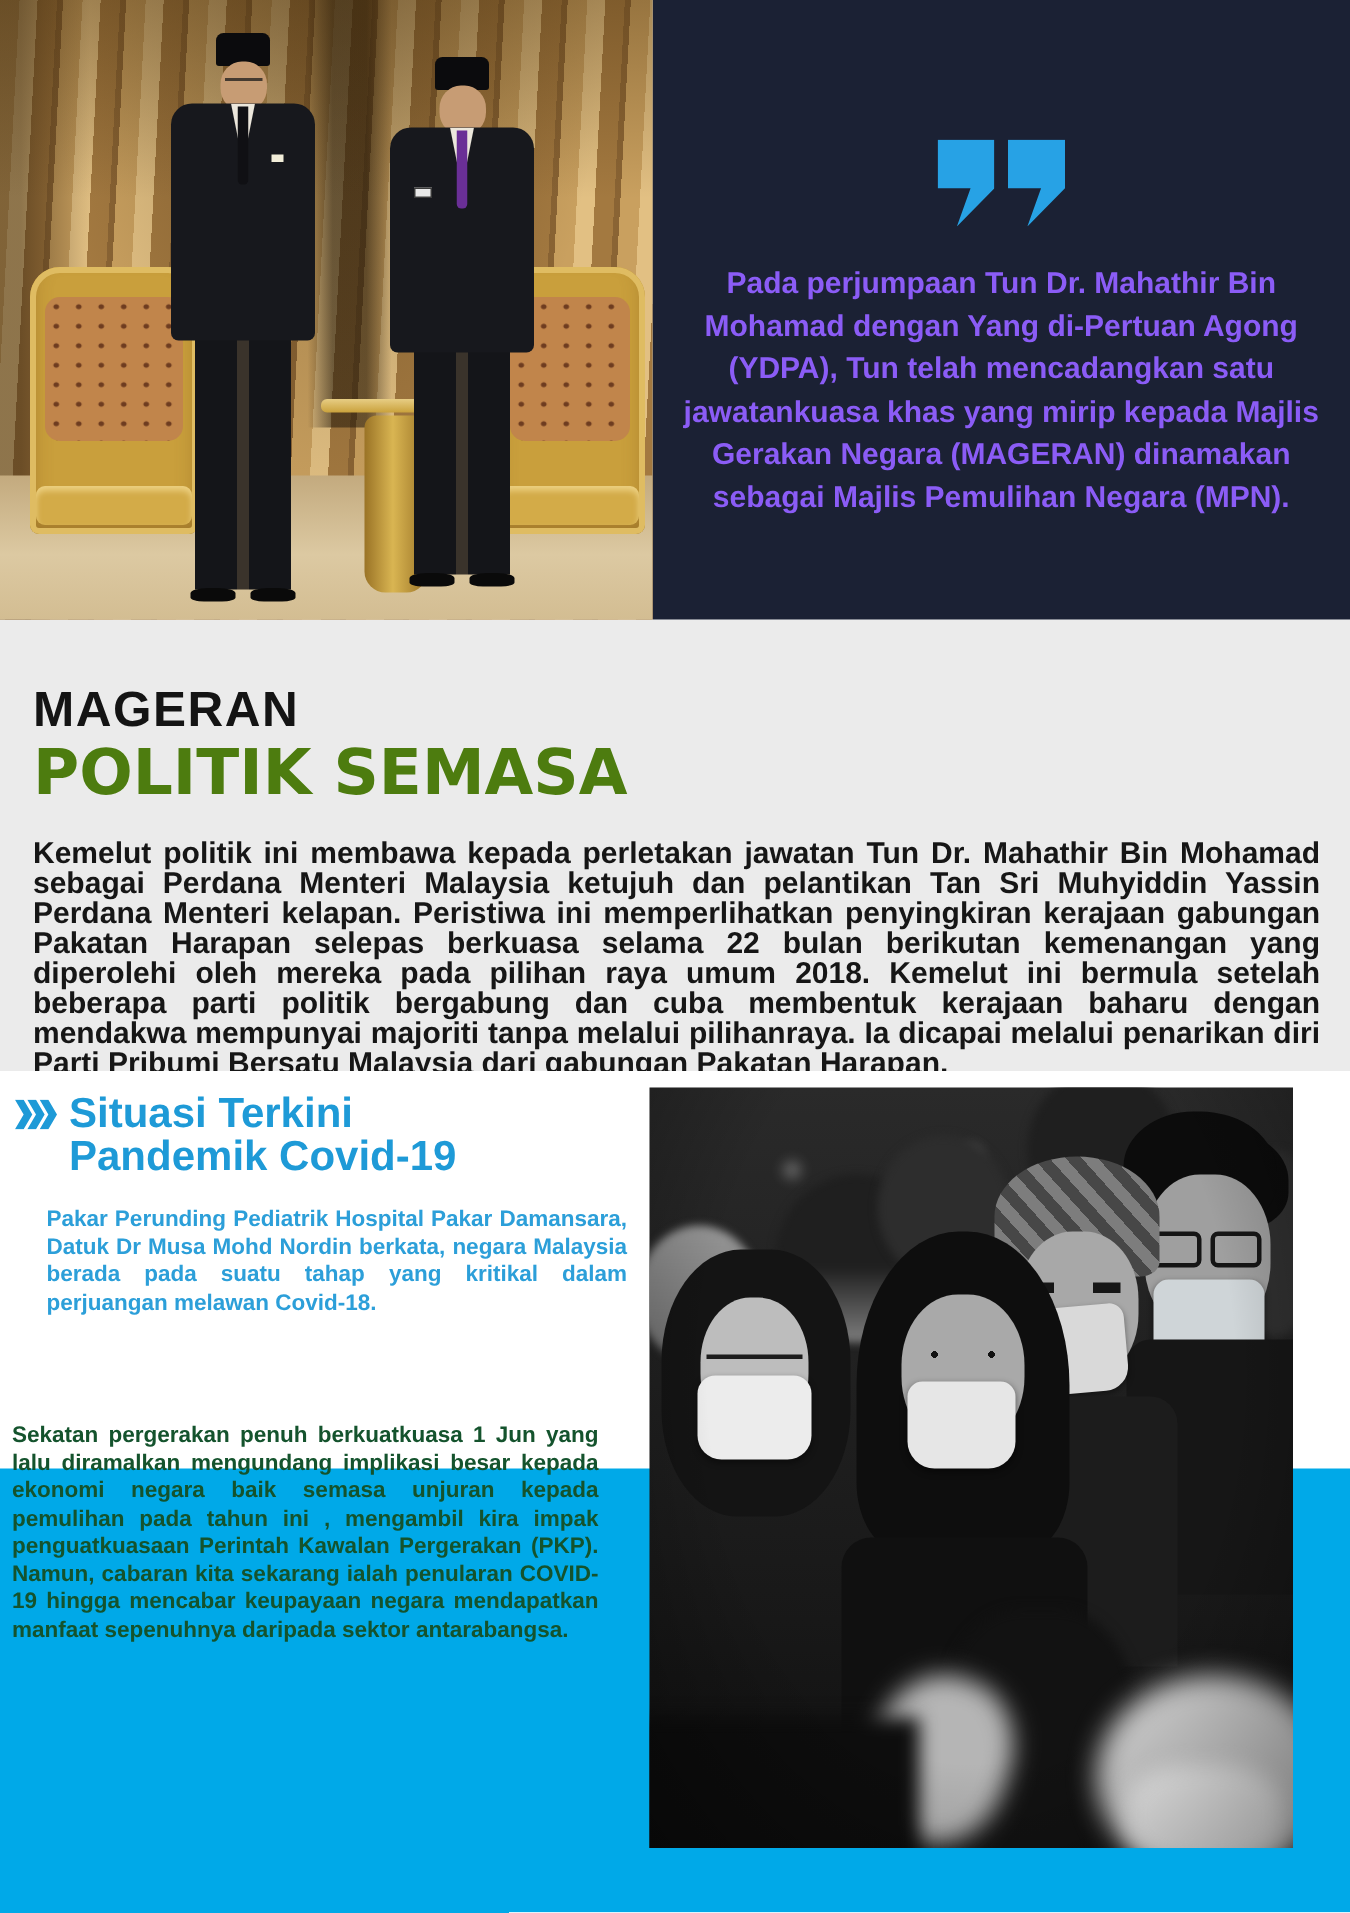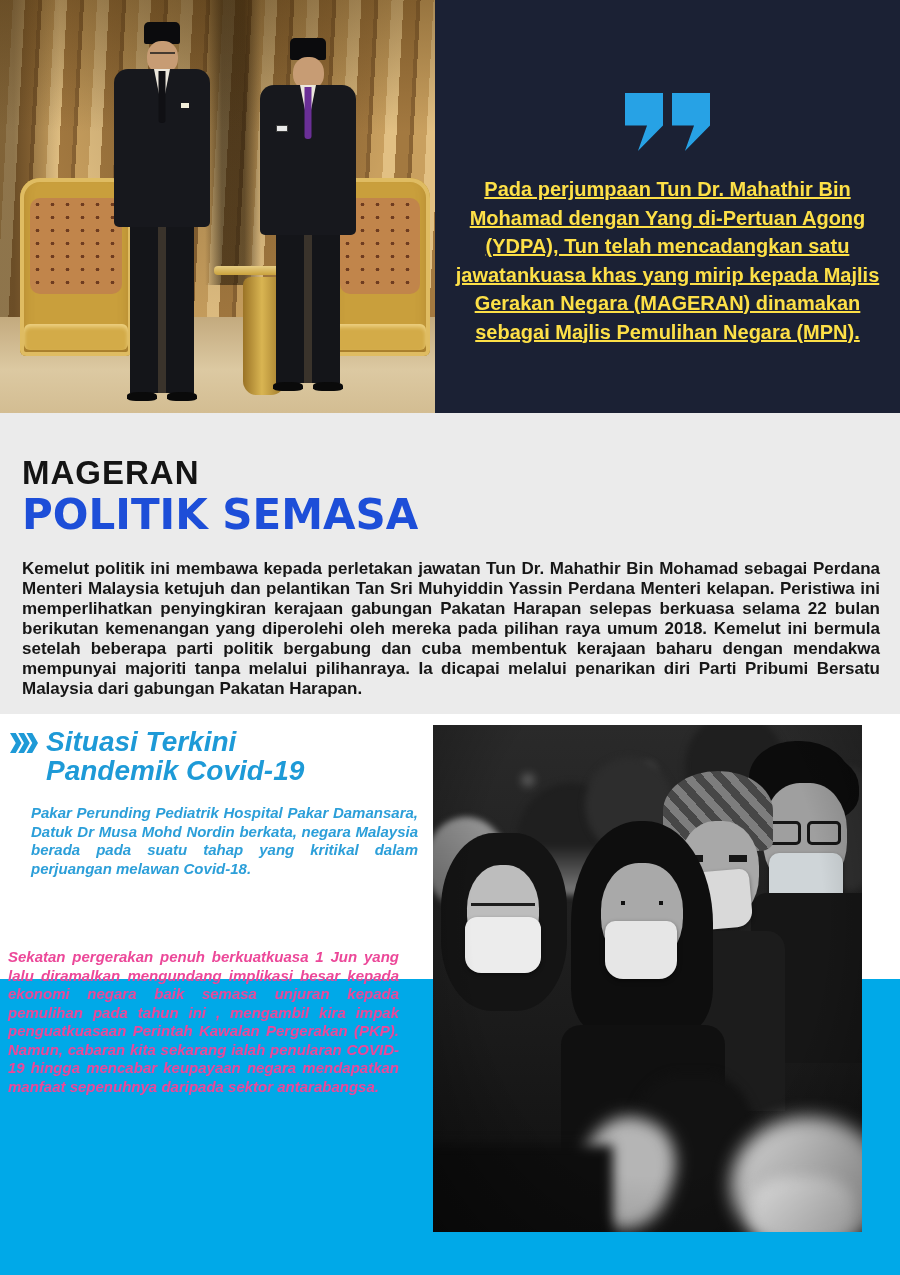--- a/index.html
+++ b/index.html
@@ -52,46 +52,46 @@
   .legs { width:64px; height:168px; margin:-2px auto 0;
     background:linear-gradient(90deg,#141519 0 44%,#3a332b 44% 56%,#141519 56%); }
   .man.right .legs { height:150px; }
   .shoes { display:flex; justify-content:space-between; width:70px; margin:-1px auto 0; }
   .shoes span { width:30px; height:9px; background:#0a0a0a; border-radius:40% 40% 30% 30%; }
 
   .hero-quote { flex:1; background:#1B2134; display:flex; flex-direction:column; align-items:center; padding-top:93px; }
   .quote-icon { display:flex; gap:9px; }
   .qmark { width:38px; height:58px; background:#27A2E5;
     clip-path:polygon(0 0,100% 0,100% 56%,34% 100%,58% 56%,0 56%); }
-  .quote-text { margin-top:24px; width:434px; color:#fde047; font-weight:700; font-size:20px; line-height:28.5px; text-align:center;text-decoration:underline; }
+  .quote-text { margin-top:24px; width:434px; color:#8b5cf6; font-weight:700; font-size:20px; line-height:28.5px; text-align:center; }
 
   
   .politics { height:301px; background:#EBEBEB; padding:42px 20px 0 22px; }
   .politics-title .t1 { display:block; font-size:33px; font-weight:700; letter-spacing:1px; color:#141414; line-height:1.12; }
-  .politics-title .t2 { display:block; font-family:"DejaVu Sans", sans-serif; font-size:42px; font-weight:700; color:#1d4ed8; line-height:1.1; letter-spacing:0; }
-  .politics-body { margin-top:21px; font-size:17px; line-height:20px; font-weight:700; color:#161616; text-align:justify; }
+  .politics-title .t2 { display:block; font-family:"DejaVu Sans", sans-serif; font-size:42px; font-weight:700; color:#4d7c0f; line-height:1.1; letter-spacing:0; }
+  .politics-body { margin-top:21px; font-size:20px; line-height:20px; font-weight:700; color:#161616; text-align:justify; }
 
   
   .lower { position:relative; height:561px; background:#ffffff; }
   .band-blue { position:absolute; left:0; top:265px; width:100%; height:296px; background:#00A9E8; }
-  .col-left { position:absolute; left:0; top:0; width:387px;font-style:italic; }
+  .col-left { position:absolute; left:0; top:0; width:387px; }
   .sec-head { display:flex; align-items:flex-start; }
   .chev { flex:none; }
   .covid { padding:13px 15px 0 10px; }
   .covid .sec-head { gap:8px; }
   .covid .chev { width:28px; height:20px; margin-top:6px; color:#1E9AD7; }
   .covid h2 { font-size:28px; line-height:29px; font-weight:700; color:#1E9AD7; }
   .covid p { margin-left:21px; width:387px; font-size:15px; line-height:18.5px; font-weight:700; color:#2C9FD9; text-align:justify; }
   .covid .p1 { margin-top:9px; }
   .covid .p2 { margin-top:19px; }
   .economy { position:relative; margin-top:22px; padding-left:8px; }
   .economy .sec-head { gap:10px; }
   .economy .chev { width:32px; height:23px; margin-top:4px; color:#ffffff; }
   .economy h2 { font-size:29px; line-height:31px; font-weight:700; color:#ffffff; }
-  .economy p { margin-top:17px; width:391px; font-size:15px; line-height:18.5px; font-weight:700; color:#ec4899; text-align:justify; }
+  .economy p { margin-top:17px; width:391px; font-size:15px; line-height:18.5px; font-weight:700; color:#14532d; text-align:justify; }
 
   
   .masks-photo { position:absolute; left:433px; top:11px; width:429px; height:507px; overflow:hidden;
     background:linear-gradient(180deg,#2a2a2a,#181818 70%,#101010); }
   .mp { position:absolute; }
   .bokeh { inset:0;
     background:radial-gradient(circle 16px at 60px 120px, rgba(255,255,255,.5), rgba(255,255,255,0) 70%),
       radial-gradient(circle 13px at 95px 55px, rgba(255,255,255,.38), rgba(255,255,255,0) 70%),
       radial-gradient(circle 18px at 150px 95px, rgba(235,235,235,.4), rgba(235,235,235,0) 70%),
       radial-gradient(circle 14px at 215px 45px, rgba(255,255,255,.32), rgba(255,255,255,0) 70%),

